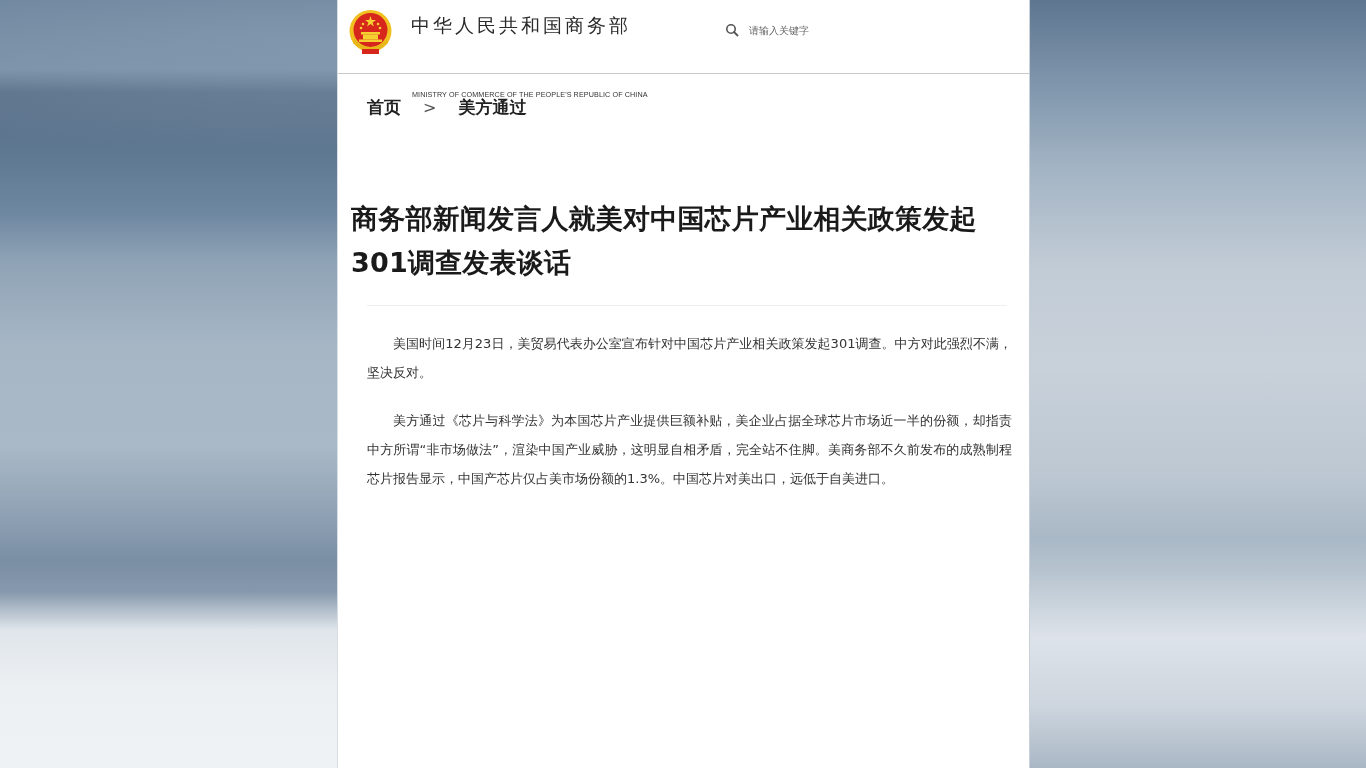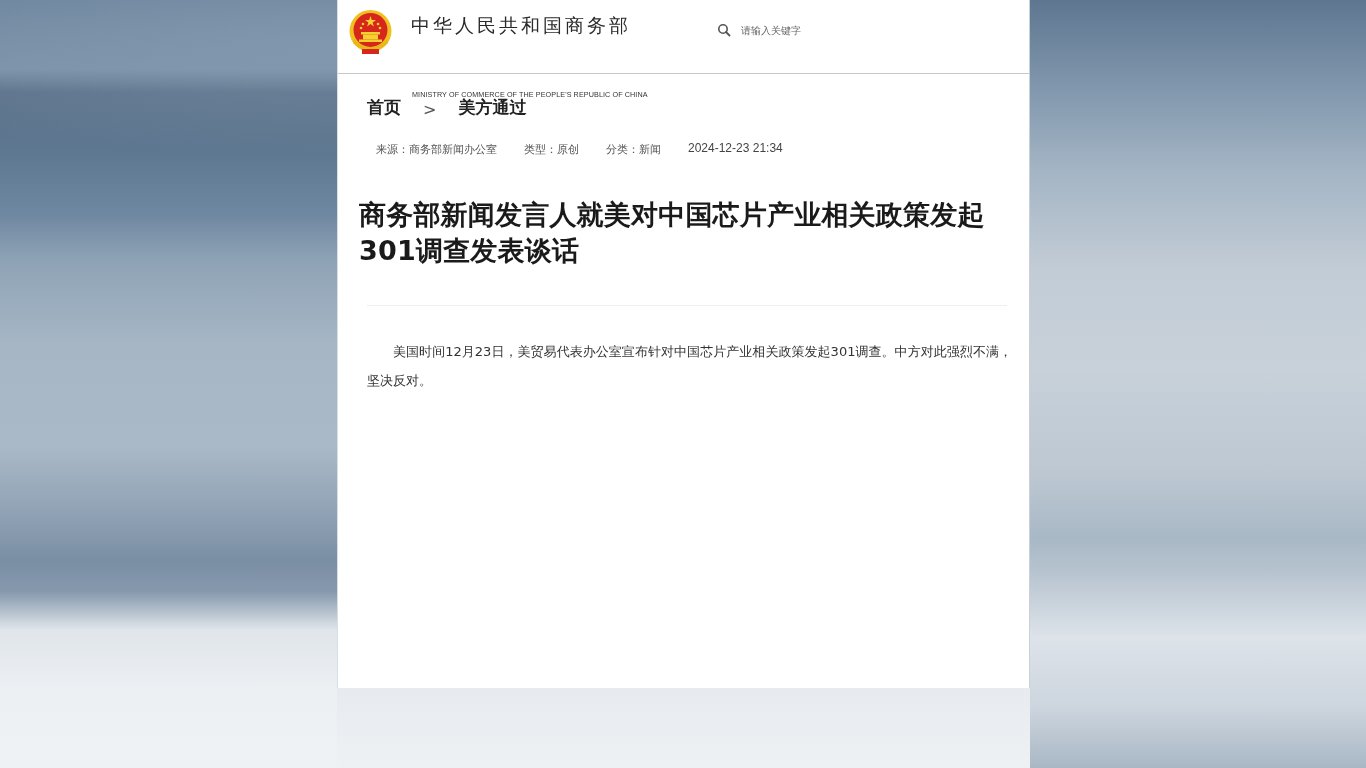--- a/index.html
+++ b/index.html
@@ -53,74 +53,74 @@
           #c2ccd6 35%,
           #c8d1da 48%,
           #bcc7d2 62%,
           #a9b8c6 70%,
           #b5c2ce 74%,
           #dde3e9 83%,
           #cdd5de 92%,
           #a9b7c5 100%);
     }
     .page {
-      position: absolute; left: 337px; top: 0; width: 693px; height: 688px;
+      position: absolute; left: 337px; top: 0; width: 693px; height: 768px;
       background: #ffffff;
       border-left: 1px solid #d9dee4;
       border-right: 1px solid #c9d0d8;
     }
     .header {
       position: relative; height: 74px;
       border-bottom: 1px solid #c8c8c8;
     }
     .emblem {
       position: absolute; left: 10px; top: 9px; width: 45px; height: 47px;
     }
     .site-title-cn {
       position: absolute; left: 73px; top: 13px;
       font-size: 19px; letter-spacing: 3px; color: #2a2a2a; font-weight: normal;
     }
     .site-title-en {
       position: absolute; left: 74px; top: 42px;
       font-size: 7.2px; color: #333; letter-spacing: 0.1px; font-family: "Liberation Sans", sans-serif; margin-top: 48px;
     }
     .search {
-      position: absolute; left: 368px; top: 13px; width: 320px; height: 34px;
+      position: absolute; left: 376px; top: 13px; width: 320px; height: 34px;
       display: flex; align-items: center;
     }
     .search-icon { width: 14px; height: 14px; margin-left: 11px; }
     .search-input {
       border: none; outline: none; background: transparent;
       margin-left: 10px; font-size: 10px; color: #666; width: 260px;
       font-family: "DejaVu Sans", sans-serif;
     }
     .search-input::placeholder { color: #666; }
     .breadcrumb {
       position: absolute; left: 29px; top: 96px;
-      display: flex; align-items: flex-end; font-size: 17px; font-weight: bold; color: #222;
+      display: flex; align-items: center; font-size: 17px; font-weight: bold; color: #222;
     }
     .breadcrumb .sep { font-weight: normal; color: #555; margin: 0 22px 0 22px; font-size: 16px; }
     .meta {
       position: absolute; left: 38px; top: 142px;
       display: flex; font-size: 11px; color: #555;
     }
     .meta span { margin-right: 27px; }
     .meta .date { font-size: 12px; color: #444; font-family: "Liberation Sans", sans-serif; margin-top: -1px; }
     .article-title {
-      position: absolute; left: 21px; top: 197px; width: 640px;
-      font-size: 27px; font-weight: bold; color: #1a1a1a; line-height: 36px; letter-spacing: 0.2px;
+      position: absolute; left: 13px; top: 197px; width: 640px;
+      font-size: 27px; font-weight: bold; color: #1a1a1a; line-height: 44px; letter-spacing: 0.2px;
     }
     .divider {
       position: absolute; left: 29px; top: 305px; width: 640px; height: 1px; background: #eeeeee;
     }
     .body {
       position: absolute; left: 29px; top: 329px; width: 645px;
       font-size: 13px; color: #333; line-height: 29px;
     }
-    .body p { text-indent: 2em; margin-bottom: 19px; text-align: justify; margin-top: 8px; }
+    .body p { text-indent: 2em; margin-bottom: 19px; text-align: justify; }
   </style>
 </head>
 <body>
 
 <div class="bg-left"></div>
 <div class="bg-right"></div>
 
 <div class="page">
   <div class="header">
     <svg class="emblem" viewBox="0 0 45 47">
@@ -147,27 +147,22 @@
       <input class="search-input" type="text" placeholder="请输入关键字" style="">
     </div>
   </div>
 
   <div class="breadcrumb">
     <span>首页</span>
     <span class="sep">&gt;</span>
     <span>美方通过</span>
   </div>
 
-  <div class="meta">
-    <span>来源：商务部新闻办公室</span>
-    <span>类型：原创</span>
-    <span>分类：新闻</span>
-    <span class="date">2024-12-23 21:34</span>
-  </div>
 
   <h1 class="article-title">商务部新闻发言人就美对中国芯片产业相关政策发起301调查发表谈话</h1>
 
   <div class="divider"></div>
 
   <div class="body">
     <p>美国时间12月23日，美贸易代表办公室宣布针对中国芯片产业相关政策发起301调查。中方对此强烈不满，坚决反对。</p>
+    <p>美方通过《芯片与科学法》为本国芯片产业提供巨额补贴，美企业占据全球芯片市场近一半的份额，却指责中方所谓“非市场做法”，渲染中国产业威胁，这明显自相矛盾，完全站不住脚。美商务部不久前发布的成熟制程芯片报告显示，中国产芯片仅占美市场份额的1.3%。中国芯片对美出口，远低于自美进口。</p>
   </div>
 </div>
 
 </body></html>

